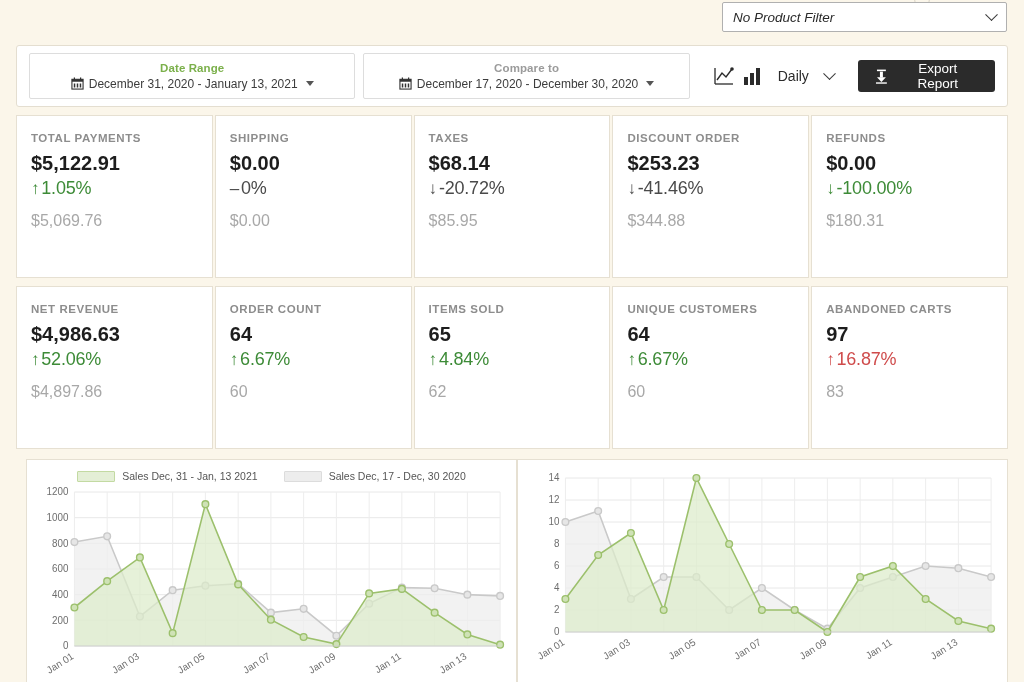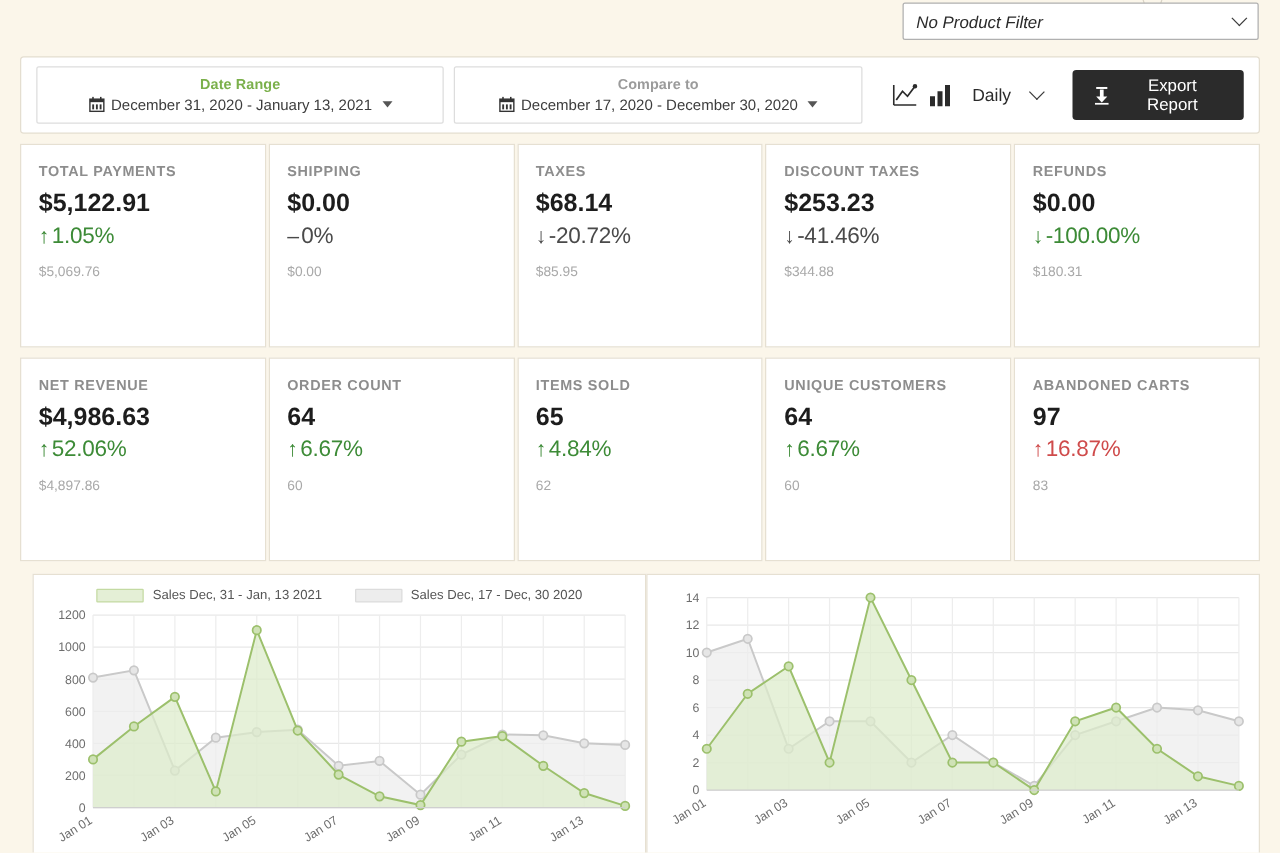--- a/index.html
+++ b/index.html
@@ -88,21 +88,21 @@
   .tool-icons { display: flex; align-items: center; gap: 9px; margin-left: 16px; }
   .interval-select {
     display: flex; align-items: center; gap: 16px;
     margin-left: 16px; font-size: 14px; color: #2b2b2b;
   }
   .export-btn {
     margin-left: 24px;
     background: #2b2b2b;
     color: #ffffff;
     border: none; border-radius: 3px;
-    height: 40px;
+    height: 32px;
     display: flex; align-items: center; gap: 8px;
     padding: 2px 16px;
     font-size: 13.5px;
     font-family: "Liberation Sans", sans-serif;
     cursor: pointer;
   }
 
   
   .cards-row {
     display: flex;
@@ -135,21 +135,21 @@
     display: flex; align-items: center;
     letter-spacing: -.2px;
   }
   .card-delta.up     { color: #3d8b37; }
   .card-delta.down   { color: #3d8b37; }
   .card-delta.flat   { color: #4a4a4a; }
   .card-delta.neutral{ color: #4a4a4a; }
   .card-delta.bad    { color: #cf4b4b; }
   .arrow { font-size: 17px; margin-right: 2px; line-height: 1; }
   .card-prev {
-    font-size: 11px;
+    font-size: 16px;
     color: #a8a8a8;
     margin-top: 11px;
   }
 
   
   .charts-row {
     display: flex;
     margin: 10px 16px 0 16px;
     gap: 0;
     padding-left: 10px;
@@ -275,21 +275,21 @@
     <div class="card">
       <div class="card-title">TAXES</div>
       <div class="card-value">$68.14</div>
       <div class="card-delta neutral">
         <span class="arrow">↓</span>
         <span>-20.72%</span>
       </div>
       <div class="card-prev">$85.95</div>
     </div>
     <div class="card">
-      <div class="card-title">DISCOUNT TAXES</div>
+      <div class="card-title">DISCOUNT ORDER</div>
       <div class="card-value">$253.23</div>
       <div class="card-delta neutral">
         <span class="arrow">↓</span>
         <span>-41.46%</span>
       </div>
       <div class="card-prev">$344.88</div>
     </div>
     <div class="card">
       <div class="card-title">REFUNDS</div>
       <div class="card-value">$0.00</div>

